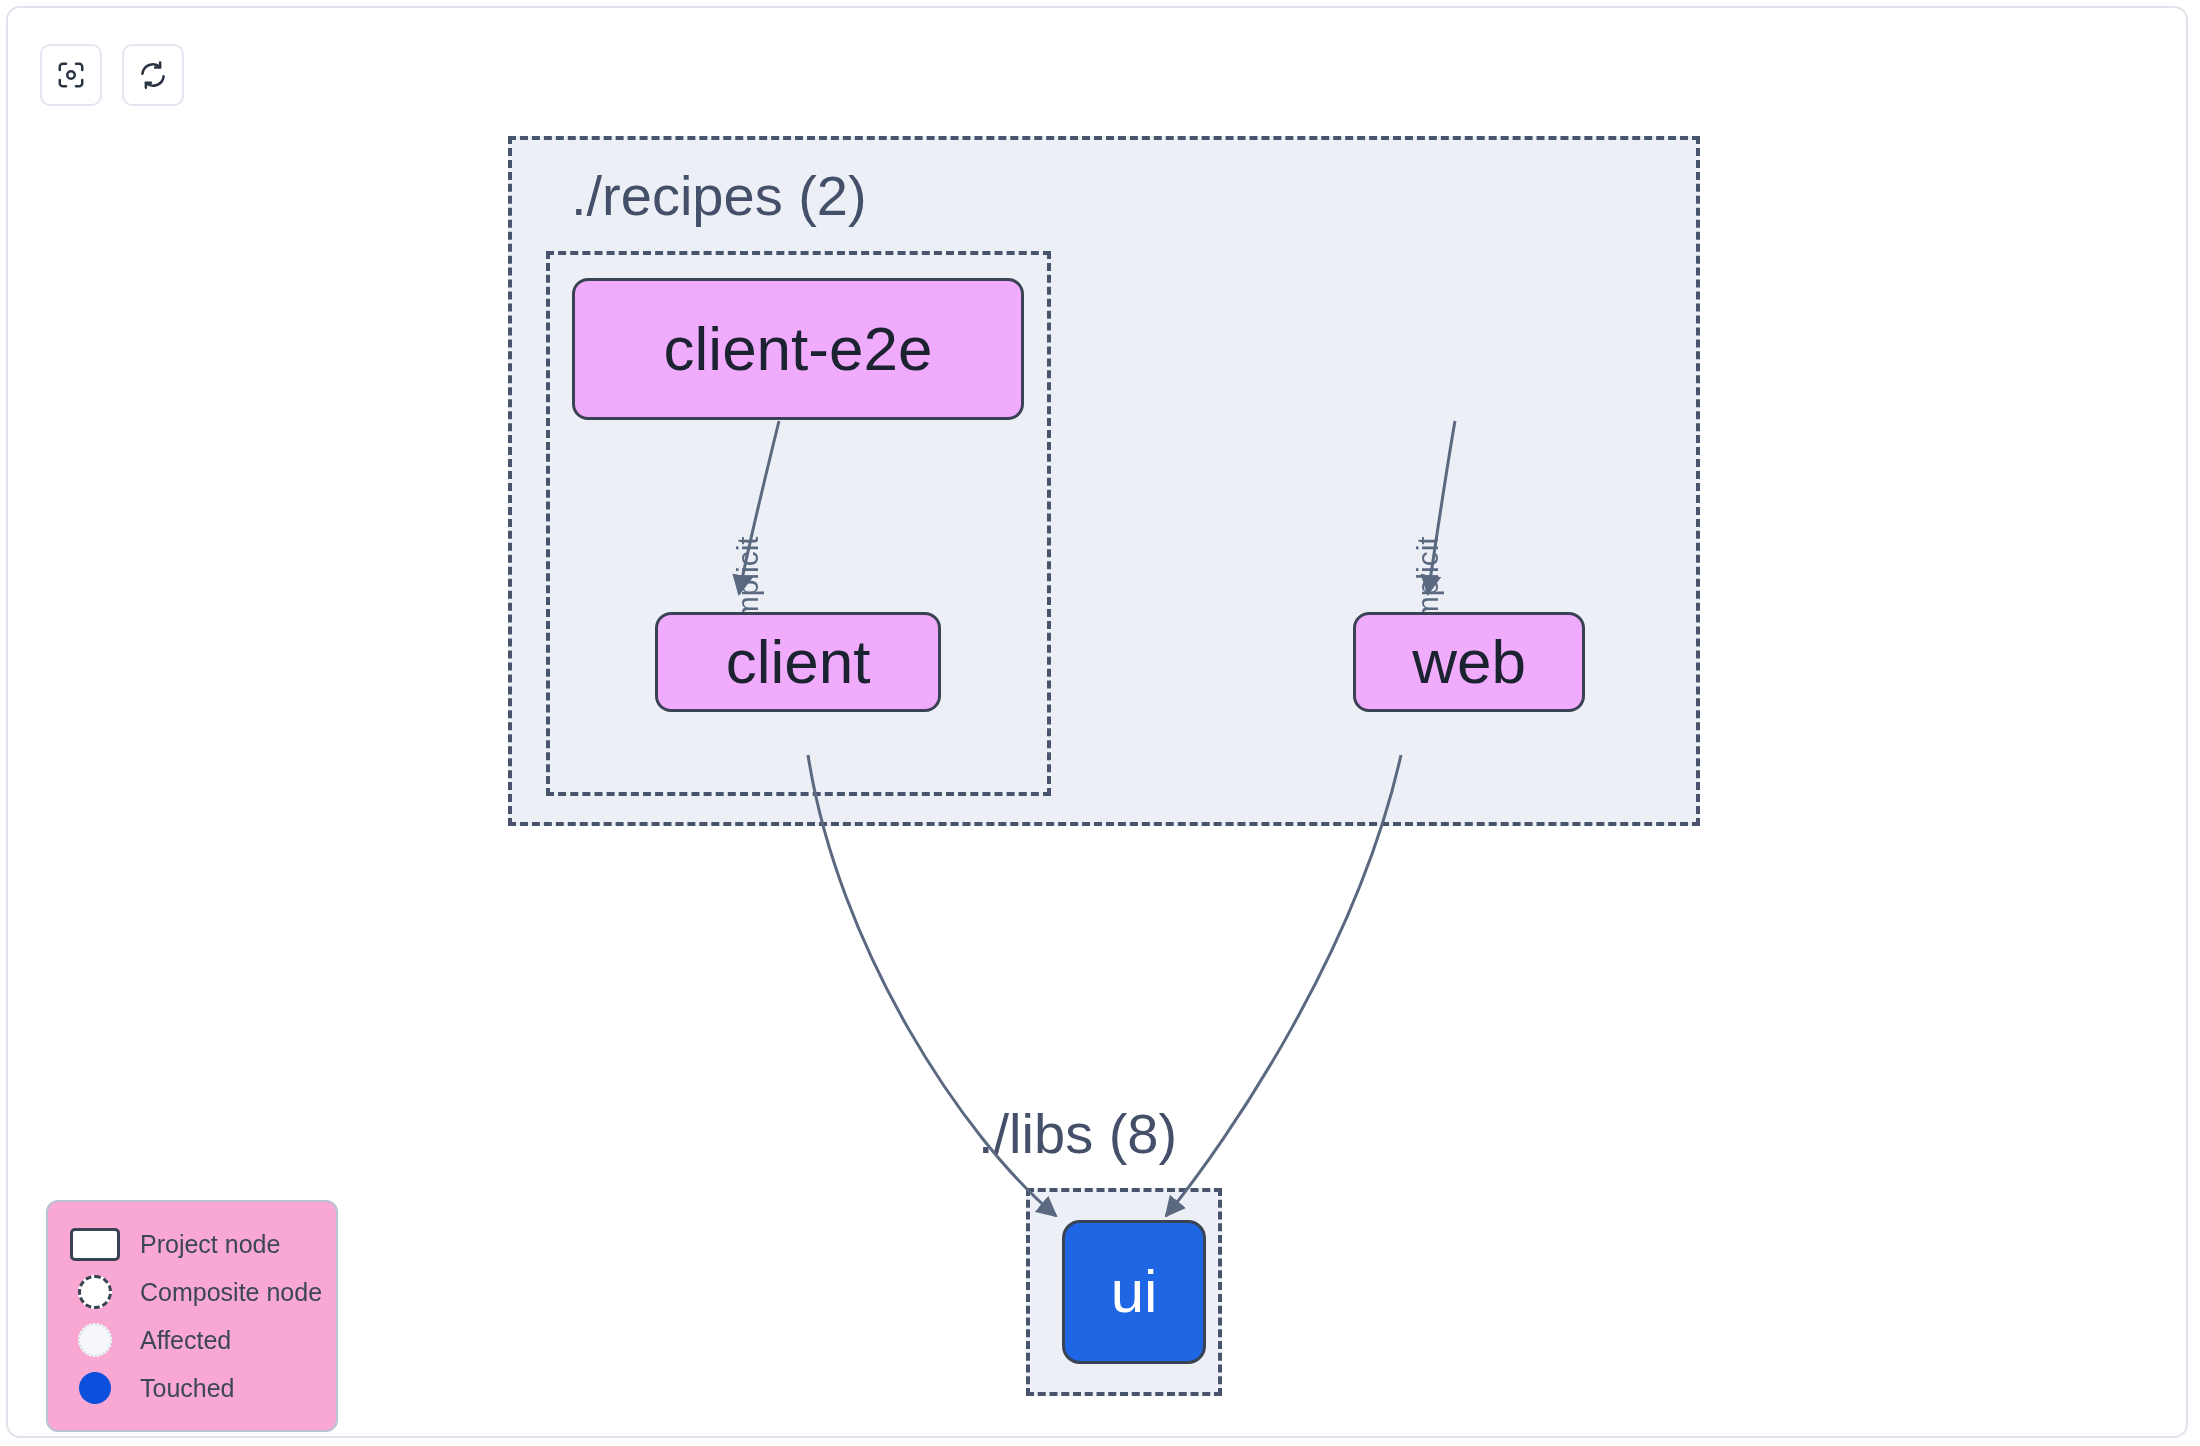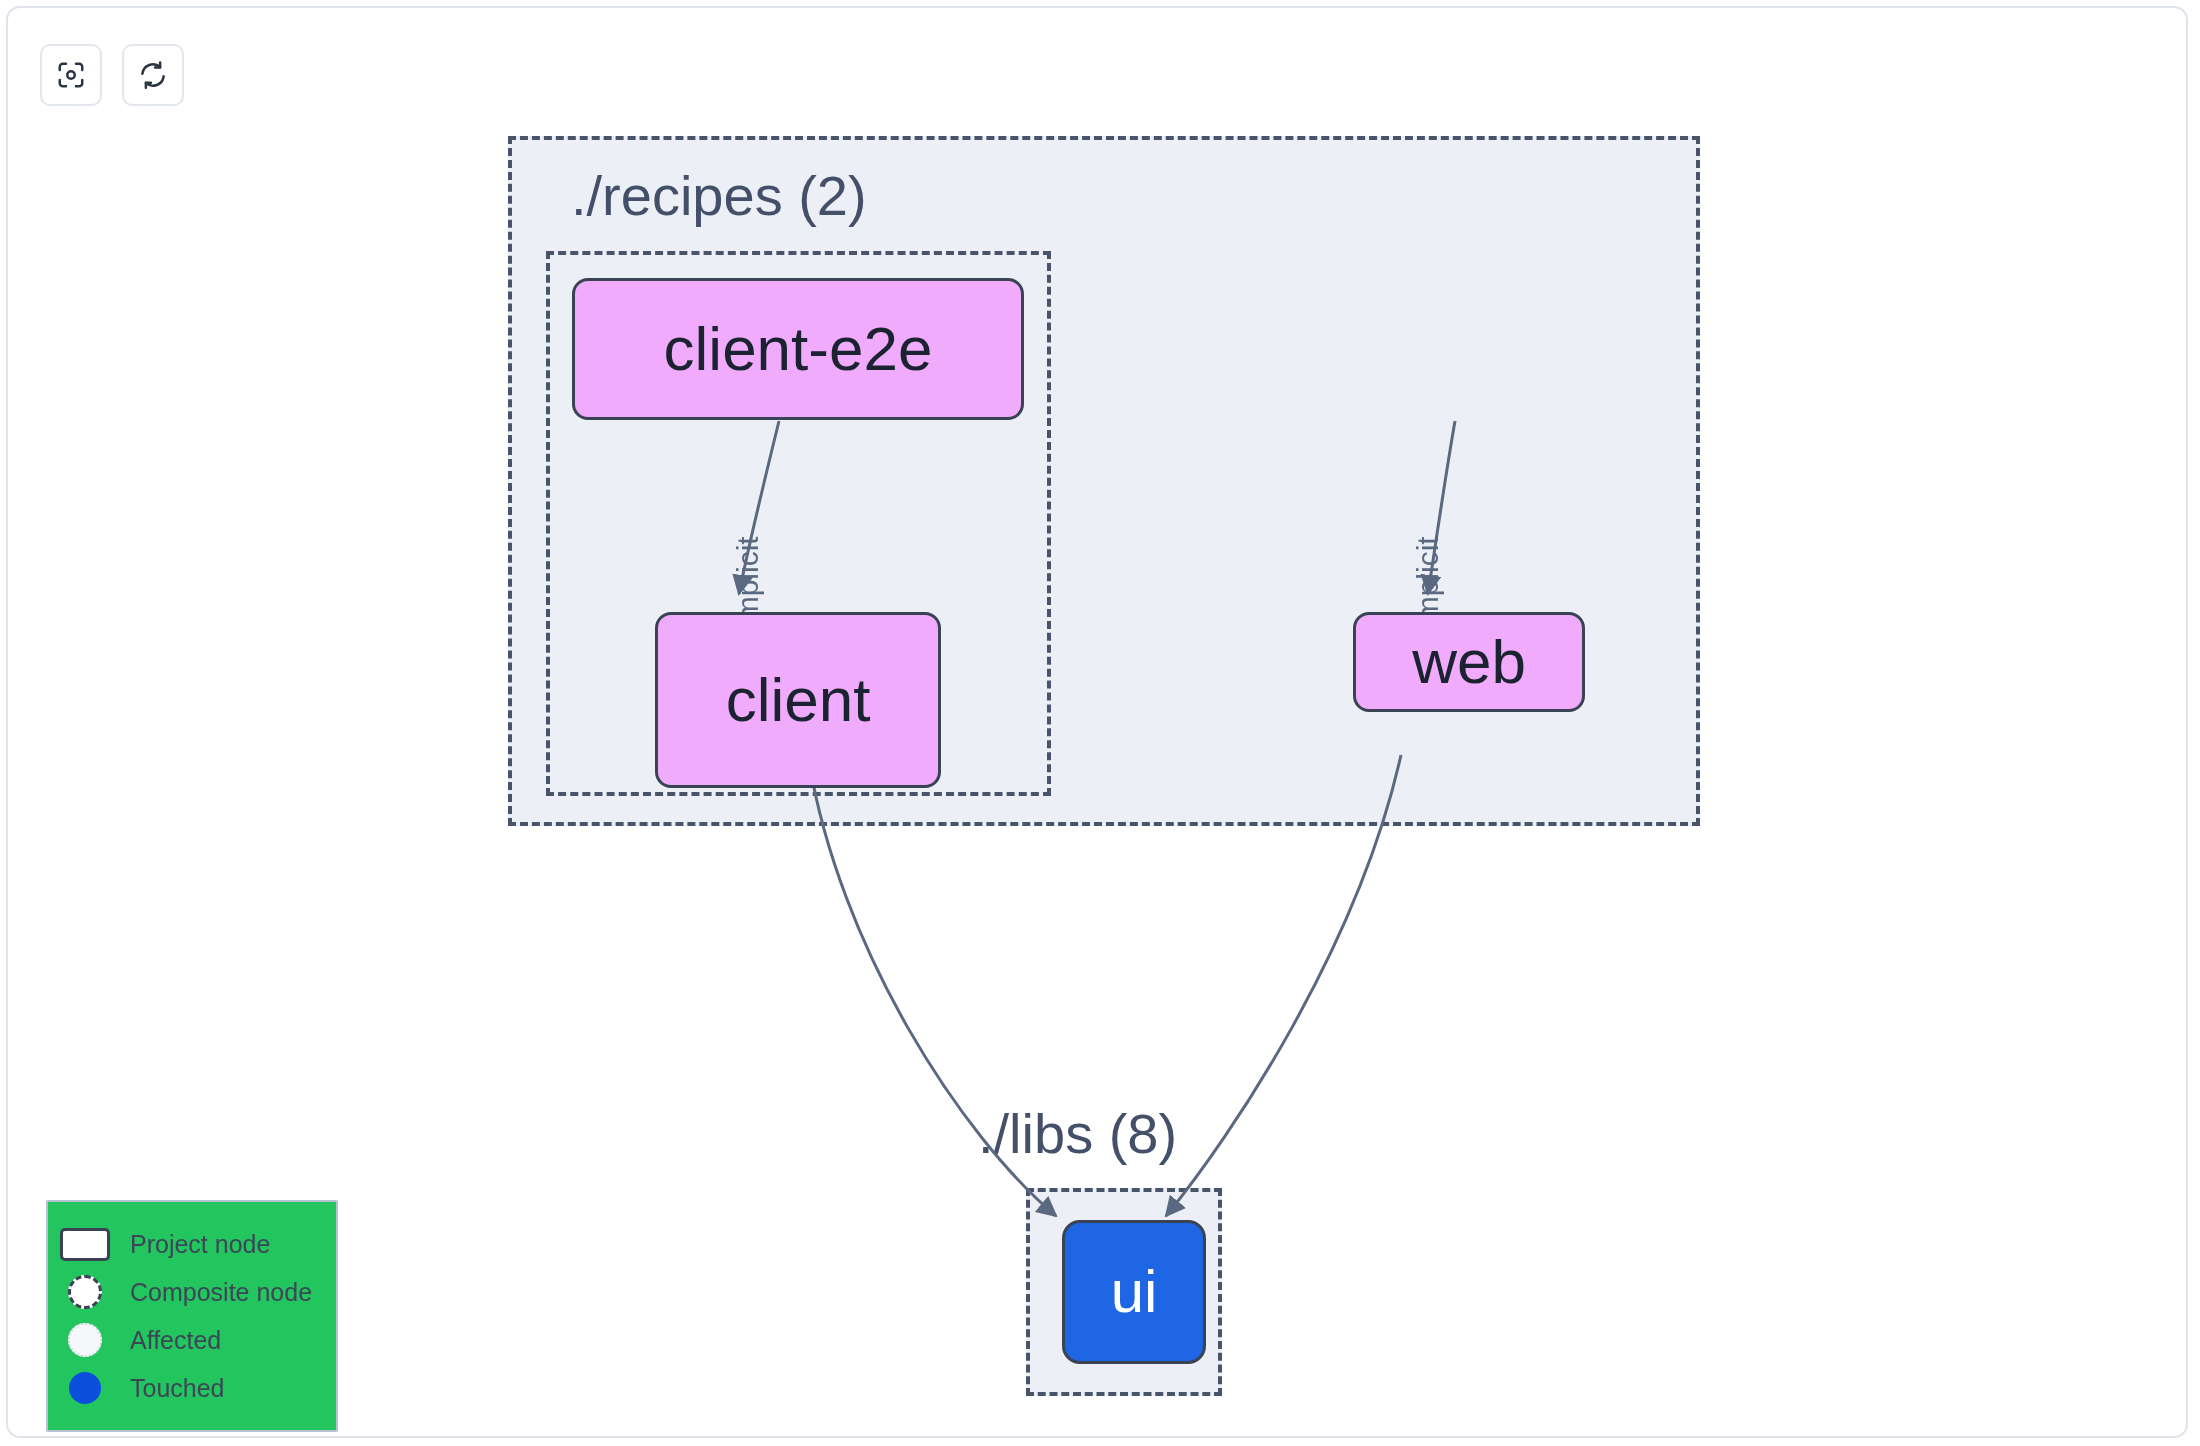--- a/index.html
+++ b/index.html
@@ -111,21 +111,21 @@
     z-index: 30;
   }
   .node.touched {
     background: #1f66e5;
     border-color: #394353;
     color: #ffffff;
   }
 
   #node-client-e2e { left: 564px;  top: 270px;  width: 452px; height: 142px; }
   #node-web-e2e    { left: 1261px; top: 270px;  width: 400px; height: 142px; }
-  #node-client     { left: 647px;  top: 604px;  width: 286px; height: 176px; }
+  #node-client     { left: 647px;  top: 604px;  width: 286px; height: 100px; }
   #node-web        { left: 1345px; top: 604px;  width: 232px; height: 100px; }
   #node-ui         { left: 1054px; top: 1212px; width: 144px; height: 144px; font-size: 60px; border-radius: 18px; }
 
   
   .edge-label {
     position: absolute;
     color: #5a6880;
     font-size: 30px;
     line-height: 1;
     white-space: nowrap;
@@ -136,24 +136,24 @@
   #edge-label-1 { left: 725px;  top: 620px; }
   #edge-label-2 { left: 1405px; top: 620px; }
 
   
   #legend {
     position: absolute;
     left: 38px;
     top: 1192px;
     width: 292px;
     box-sizing: border-box;
-    background: #22c55e;
+    background: #f9a8d4;
     border: 2px solid #b9c2d3;
-    border-radius: 2px;
-    padding: 18px 20px 18px 12px;
+    border-radius: 12px;
+    padding: 18px 20px 18px 22px;
     z-index: 50;
   }
   .legend-row {
     display: flex;
     align-items: center;
     height: 48px;
     gap: 20px;
   }
   .legend-swatch {
     width: 50px;

